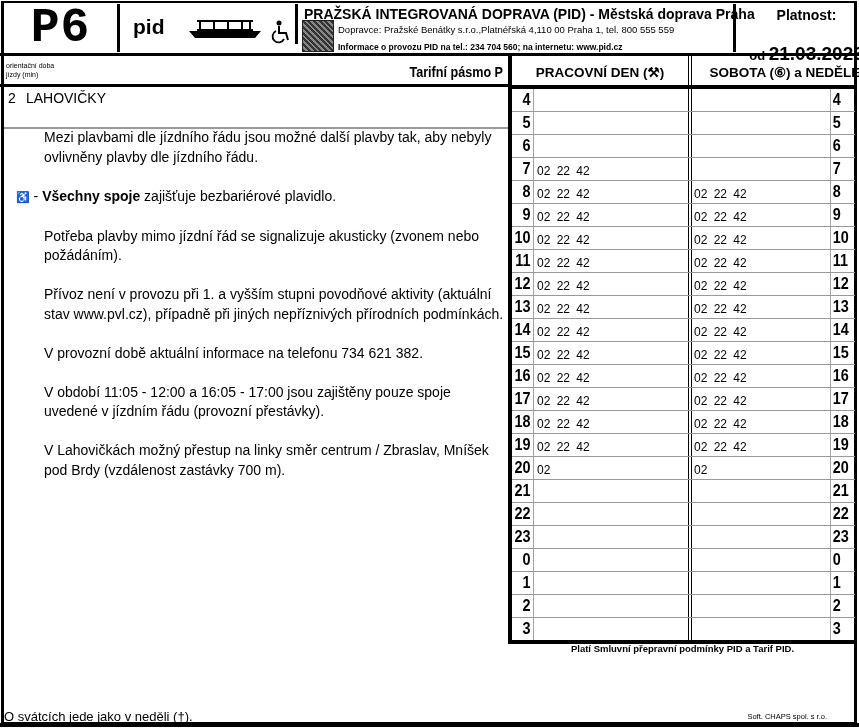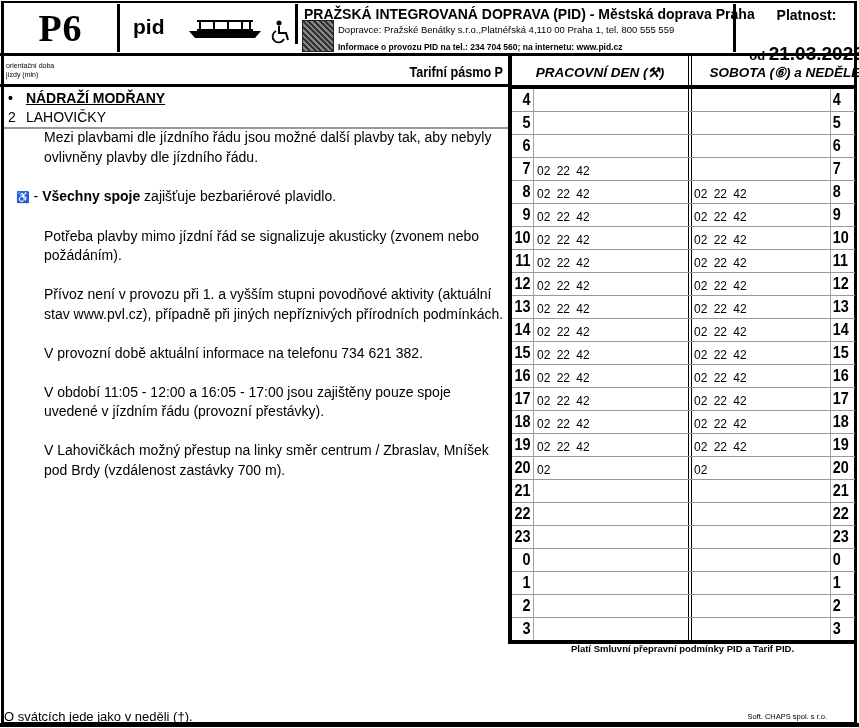--- a/index.html
+++ b/index.html
@@ -4,21 +4,21 @@
 <style>
   * { box-sizing: border-box; margin: 0; padding: 0; }
   html, body { width: 859px; height: 728px; background: #fff; overflow: hidden; }
   body { font-family: "Liberation Sans", sans-serif; color: #000; position: relative; }
 
   .frame { position: absolute; left: 1px; top: 1px; width: 856px; height: 724px; border: 3px solid #000; border-top: 2px solid #000; }
 
   
   .hdr { position: absolute; left: 0; top: 0; width: 859px; height: 56px; }
   .line-box { position: absolute; left: 4px; top: 4px; width: 116px; height: 48px; border-right: 3px solid #000; display: flex; align-items: center; justify-content: center; }
-  .line-num { font-size: 38px; font-weight: bold; font-family: Liberation Serif, serif; letter-spacing: 1px; }
+  .line-num { font-size: 48px; font-weight: bold; font-family: Liberation Mono, monospace; letter-spacing: 1px; }
   .icons-box { position: absolute; left: 123px; top: 4px; width: 175px; height: 40px; border-right: 3px solid #000; }
   .pid-logo { position: absolute; left: 10px; top: 11px; font-size: 21px; font-weight: bold; }
   .boat { position: absolute; left: 66px; top: 14px; width: 72px; height: 22px; }
   .wheel { position: absolute; left: 148px; top: 16px; width: 20px; height: 24px; }
   .info-box { position: absolute; left: 300px; top: 4px; width: 432px; height: 48px; }
   .info-title { position: absolute; left: 4px; top: 2px; font-size: 14px; font-weight: bold; white-space: nowrap; }
   .crest { position: absolute; left: 2px; top: 16px; width: 32px; height: 32px; background: repeating-linear-gradient(45deg,#333 0 2px,#888 2px 4px); border:1px solid #222; }
   .info-l1 { position: absolute; left: 38px; top: 20px; font-size: 9.5px; white-space: nowrap; }
   .info-l2 { position: absolute; left: 38px; top: 38px; font-size: 8.5px; white-space: nowrap; font-weight: bold; }
   .valid-box { position: absolute; left: 733px; top: 4px; width: 144px; height: 48px; border-left: 3px solid #000; text-align: center; }
@@ -42,21 +42,21 @@
   .stops-sep { position: absolute; left: 4px; top: 127px; width: 504px; height: 2px; background: #999; }
 
   
   .notes { position: absolute; left: 16px; top: 128px; width: 490px; font-size: 14px; line-height: 19.5px; }
   .note { padding-left: 28px; margin-bottom: 19.5px; }
   .note.first { padding-left: 0; }
   .note .b { font-weight: bold; }
 
   
   .tt { position: absolute; left: 508px; top: 56px; width: 347px; height: 588px; }
-  .col-head { position: absolute; top: 0; height: 31px; font-size: 13.5px; font-weight: bold; display: flex; align-items: center; justify-content: center; white-space: nowrap; font-style: italic; }
+  .col-head { position: absolute; top: 0; height: 31px; font-size: 13.5px; font-weight: bold; display: flex; align-items: center; justify-content: center; white-space: nowrap; }
   .ch-work { left: 4px; width: 176px; }
   .ch-week { left: 183px; width: 162px; padding-left: 46px; }
   .tt-left-border { position: absolute; left: 0; top: 0; width: 4px; height: 588px; background: #000; }
   .tt-mid-border { position: absolute; left: 180px; top: 0; width: 4px; height: 588px; border-left: 1.5px solid #000; border-right: 1.5px solid #000; }
   .tt-head-bottom { position: absolute; left: 0; top: 29px; width: 347px; height: 4px; background: #000; }
   .tt-bottom { position: absolute; left: 0; top: 584px; width: 347px; height: 4px; background: #000; }
   .rows { position: absolute; left: 4px; top: 33px; width: 343px; }
   .row { position: relative; height: 23px; border-bottom: 1px solid #999; }
   .row .h1 { position: absolute; left: 0; top: 0; width: 22px; height: 23px; border-right: 1px solid #999; font-size: 16px; font-weight: bold; text-align: right; padding-right: 3px; line-height: 21px; transform: scaleX(0.9); transform-origin: right; }
   .row .m1 { position: absolute; left: 25px; top: 6px; font-size: 12px; word-spacing: 3px; }
@@ -114,24 +114,20 @@
 <div class="sub">
   <div class="travel-lbl">
     <div>orientační doba</div>
     <div>jízdy (min)</div>
   </div>
   <div class="tariff">Tarifní pásmo P</div>
 </div>
 <div class="sub-bottom"></div>
 
 <div class="stops">
-  <div class="stop cur">
-    <span class="pos">•</span>
-    <span class="name">NÁDRAŽÍ MODŘANY</span>
-  </div>
   <div class="stop">
     <span class="pos">2</span>
     <span class="name">LAHOVIČKY</span>
   </div>
 </div>
 <div class="stops-sep"></div>
 
 <div class="notes">
   <div class="note b">Mezi plavbami dle jízdního řádu jsou možné další plavby tak, aby nebyly ovlivněny plavby dle jízdního řádu.</div>
   <div class="note first">

